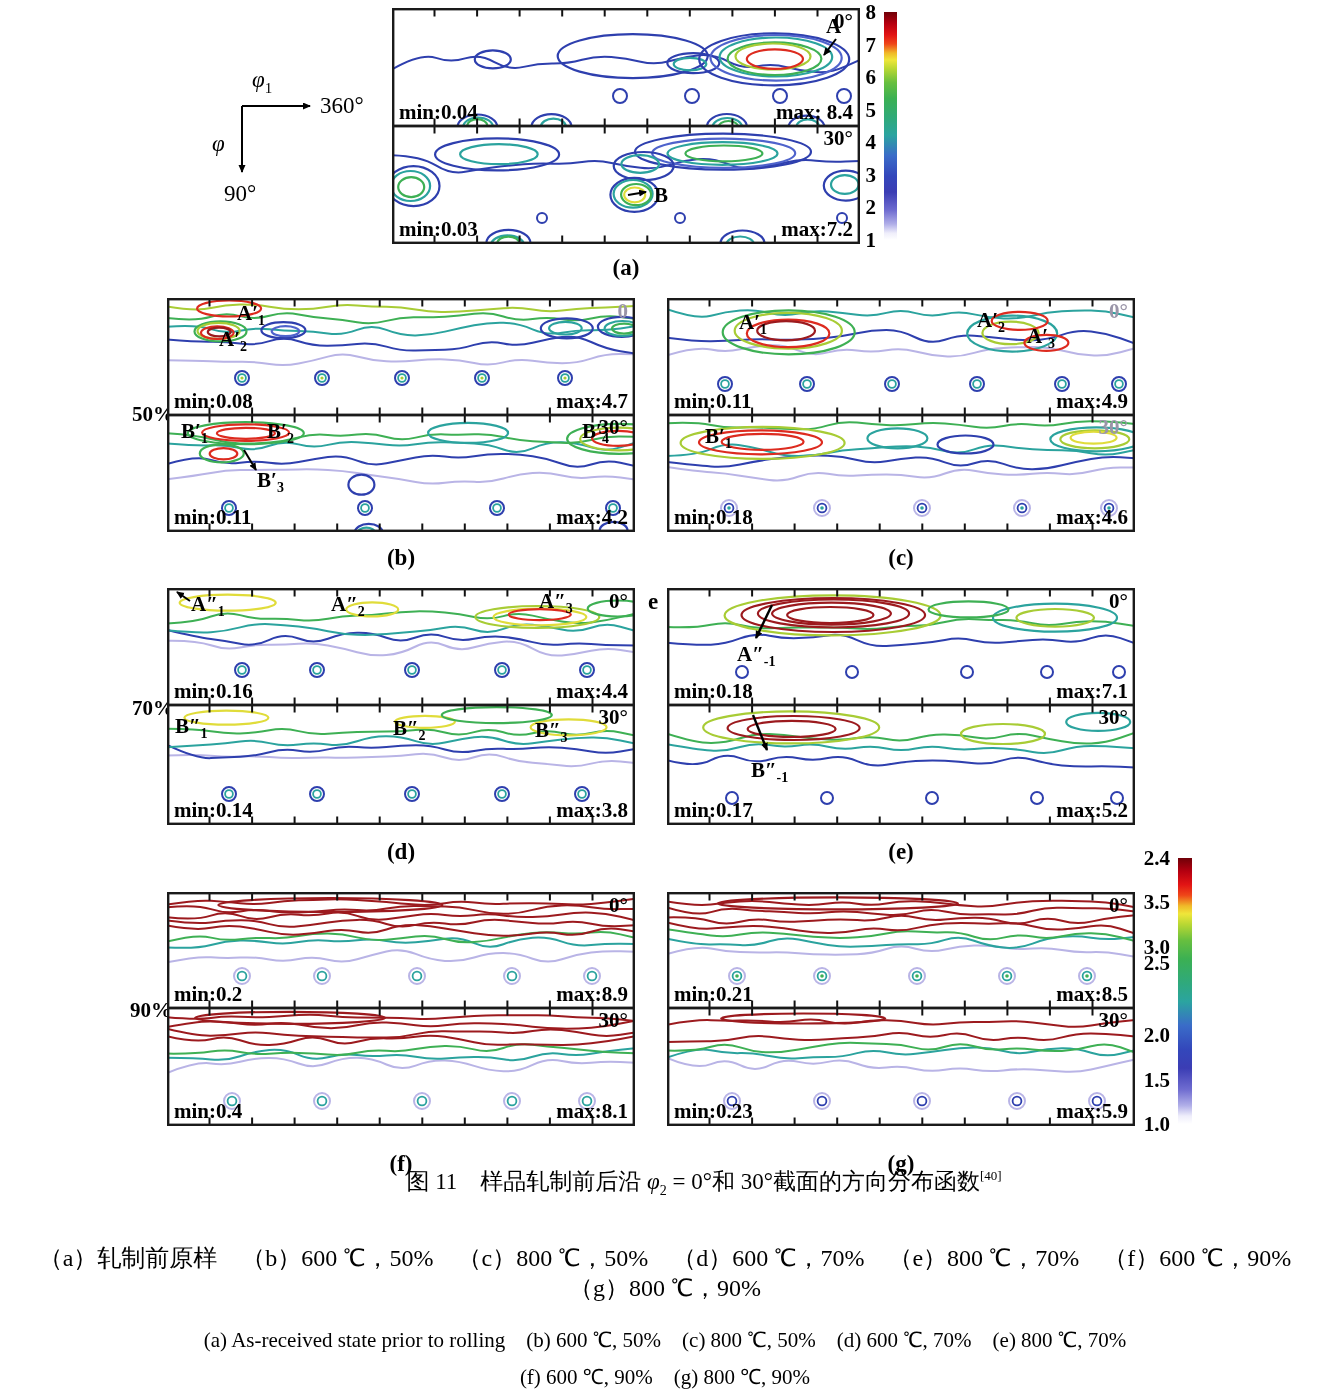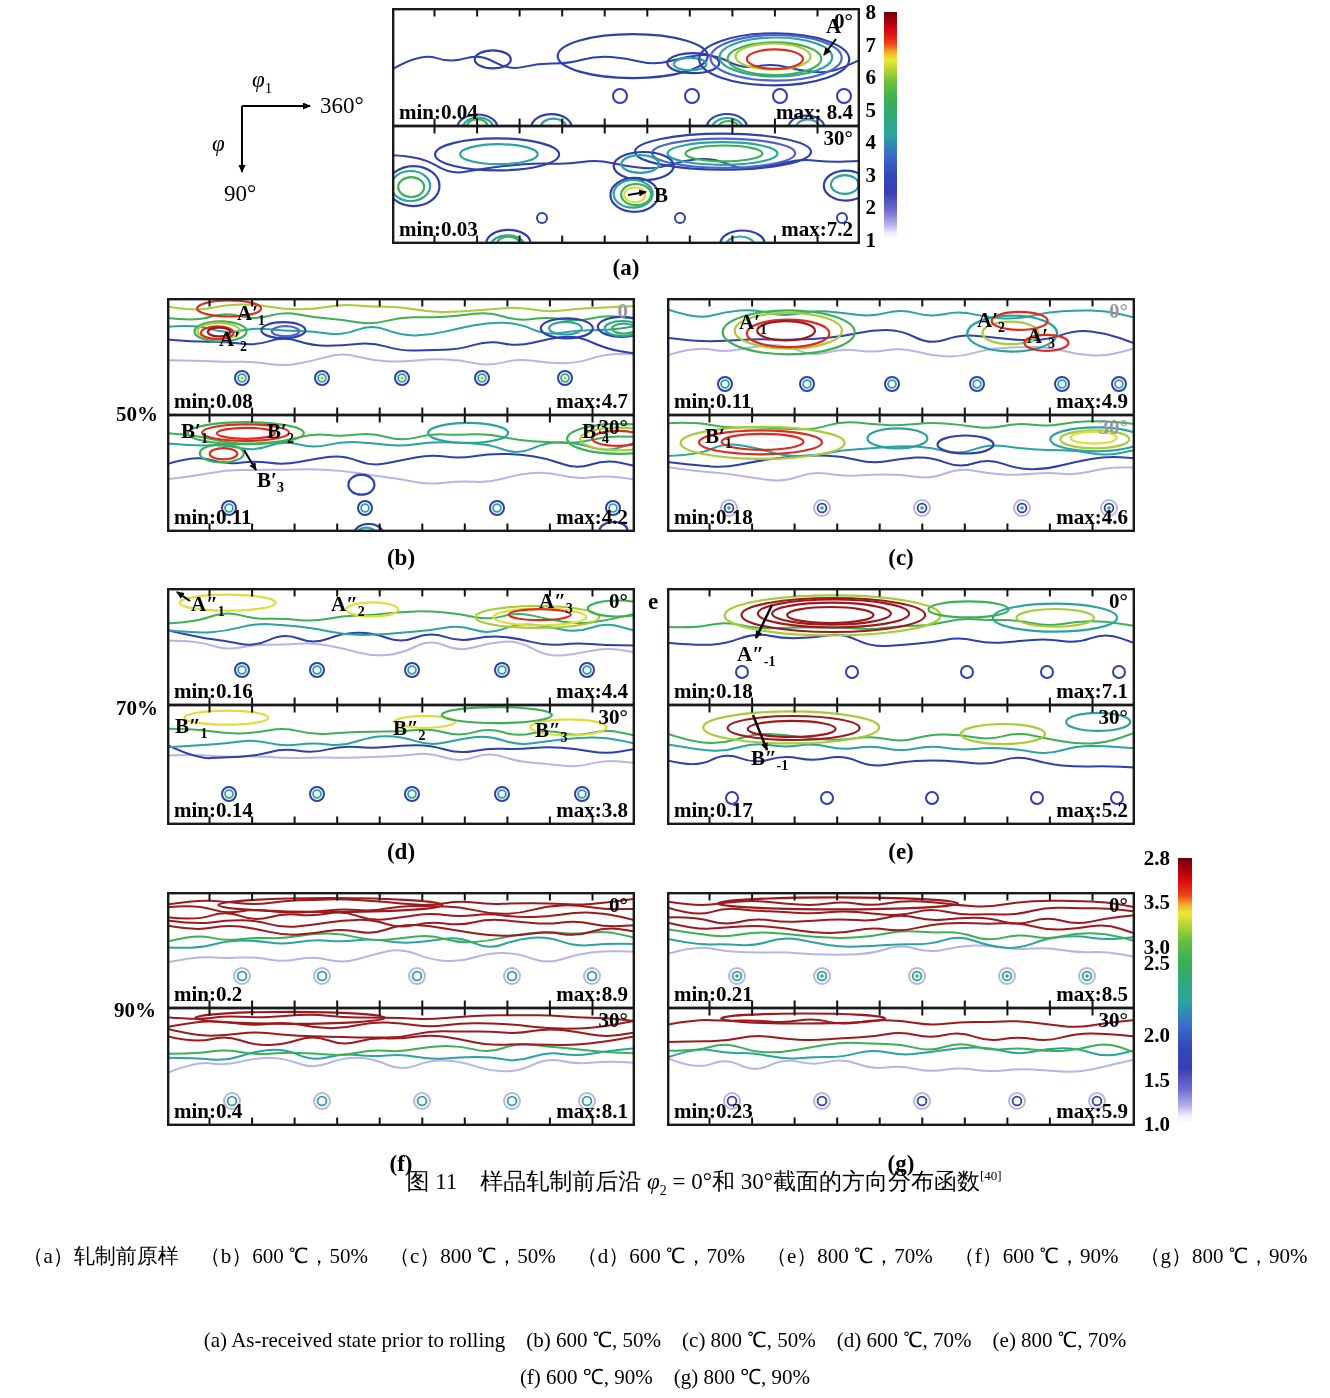--- a/index.html
+++ b/index.html
@@ -9,33 +9,33 @@
   .sub svg.contour{position:absolute;left:0;top:0;width:100%;height:100%;display:block;}
   .minl,.maxl{position:absolute;bottom:4px;font-weight:bold;font-size:21px;line-height:1;}
   .minl{left:7px}
   .maxl{right:7px}
   .angle{position:absolute;top:3px;right:7px;font-weight:bold;font-size:21px;line-height:1;}
   .angle.faint{color:#9a95a8;}
   .ann{position:absolute;font-weight:bold;font-size:21px;line-height:1;white-space:nowrap;}
   .ann sub{font-size:14px;line-height:1;}
   .arr{position:absolute;overflow:visible;}
   .pl{position:absolute;width:70px;text-align:center;font-weight:bold;font-size:23px;line-height:1;}
-  .pct{position:absolute;width:48px;text-align:right;font-weight:bold;font-size:21px;line-height:1;}
+  .pct{position:absolute;width:48px;text-align:right;font-weight:bold;font-size:21px;line-height:1;margin-left:16px;}
   .cb-bar{position:absolute;background:linear-gradient(to bottom,
     #6f0008 0%,#b50010 5%,#e21414 10%,#ef4619 14%,#f0b929 18%,#efe63a 21%,
     #b8d733 25%,#67bf3f 31%,#3bb053 38%,#2fa97c 47%,#2ba4a0 54%,#3a6cc8 63%,
     #3347bb 72%,#3b3db4 79%,#6f6cd0 87%,#b0aee8 93%,#efeefb 97%,#ffffff 100%);}
   .cb-label{position:absolute;font-weight:bold;font-size:21px;text-align:right;width:34px;line-height:22px;}
   .axis-lbl{position:absolute;font-size:23px;line-height:1;}
   .axis-lbl sub{font-size:15px;}
   .phi{font-style:italic;}
   .stray{position:absolute;font-weight:bold;font-size:23px;line-height:1;}
   .cap{position:absolute;left:0;width:1330px;text-align:center;line-height:1.25;}
   .cap-zh-title{top:1168px;font-size:23px;padding-left:39px;}
-  .cap-zh-items{top:1243px;font-size:21px;text-align:center;}
+  .cap-zh-items{top:1243px;font-size:24px;text-align:center;}
   .cap-en-title{top:1286px;font-size:21px;}
   .cap-en-items1{top:1327px;font-size:21px;}
   .cap-en-items2{top:1364px;font-size:21px;}
   .cap sub{font-size:14px;}
   sup.ref{font-size:13px;vertical-align:super;}
 </style>
 </head>
 <body>
 
 <svg width="0" height="0" style="position:absolute">
@@ -622,21 +622,21 @@
         <line x1="382.9" y1="1.5" x2="382.9" y2="8.5" stroke="#111" stroke-width="2"></line>
         <line x1="382.9" y1="119.5" x2="382.9" y2="112.5" stroke="#111" stroke-width="2"></line>
         <line x1="425.5" y1="1.5" x2="425.5" y2="8.5" stroke="#111" stroke-width="2"></line>
         <line x1="425.5" y1="119.5" x2="425.5" y2="112.5" stroke="#111" stroke-width="2"></line>
         <rect x="1.2" y="1.2" width="465.6" height="118.6" fill="none" stroke="#1a1a1a" stroke-width="2.4"></rect>
       </svg>
     <span class="angle">30°</span>
     <svg class="arr" style="left:80px;top:8px;width:28px;height:44px" viewBox="0 0 28 44">
         <line x1="6" y1="3" x2="20" y2="38" stroke="#000" stroke-width="2.4" marker-end="url(#ah)"></line>
       </svg>
-    <span class="ann" style="left:84px;top:44px"><span>B″</span><sub>-1</sub></span>
+    <span class="ann" style="left:84px;top:56px"><span>B″</span><sub>-1</sub></span>
     <span class="minl">min:0.17</span>
     <span class="maxl">max:5.2</span>
   </div>
   <div class="pl" style="left:866px;top:840px">(e)</div>
 
   <div class="pct" style="left:108px;top:1000px">90%</div>
 
   <div class="sub" style="left:167px;top:892px;width:468px;height:117px">
     <svg class="contour" viewBox="0 0 468 117">
         <rect x="0" y="0" width="468" height="117" fill="#fff"></rect>
@@ -827,21 +827,21 @@
         <line x1="425.5" y1="117.5" x2="425.5" y2="110.5" stroke="#111" stroke-width="2"></line>
         <rect x="1.2" y="1.2" width="465.6" height="116.6" fill="none" stroke="#1a1a1a" stroke-width="2.4"></rect>
       </svg>
     <span class="angle">30°</span>
     <span class="minl">min:0.23</span>
     <span class="maxl">max:5.9</span>
   </div>
   <div class="pl" style="left:866px;top:1152px">(g)</div>
 
   <div class="cb-bar" style="left:1178px;top:858px;width:14px;height:266px"></div>
-  <span class="cb-label" style="left:1136px;top:847px">2.8</span>
+  <span class="cb-label" style="left:1136px;top:847px">2.4</span>
   <span class="cb-label" style="left:1136px;top:891px">3.5</span>
   <span class="cb-label" style="left:1136px;top:936px">3.0</span>
   <span class="cb-label" style="left:1136px;top:952px">2.5</span>
   <span class="cb-label" style="left:1136px;top:1024px">2.0</span>
   <span class="cb-label" style="left:1136px;top:1069px">1.5</span>
   <span class="cb-label" style="left:1136px;top:1113px">1.0</span>
 
   <div class="cap cap-zh-title"><span>图 11</span><span>　样品轧制前后沿 </span><span class="phi">φ</span><sub>2</sub><span> = 0°和 30°截面的方向分布函数</span><sup class="ref">[40]</sup></div>
   <div class="cap cap-zh-items">（a）轧制前原样　（b）600 ℃，50%　（c）800 ℃，50%　（d）600 ℃，70%　（e）800 ℃，70%　（f）600 ℃，90%　（g）800 ℃，90%</div>
   <div class="cap cap-en-items1">(a) As-received state prior to rolling　(b) 600 ℃, 50%　(c) 800 ℃, 50%　(d) 600 ℃, 70%　(e) 800 ℃, 70%</div>

